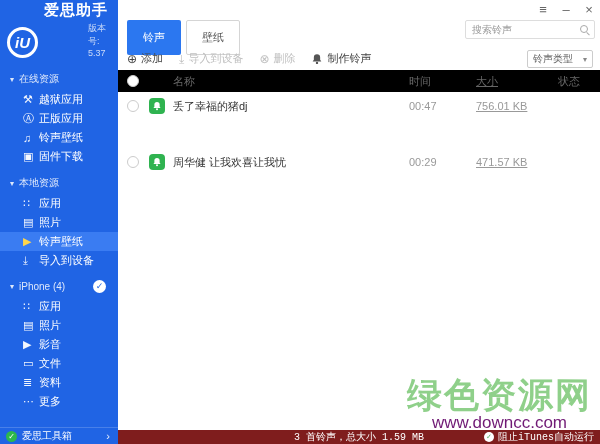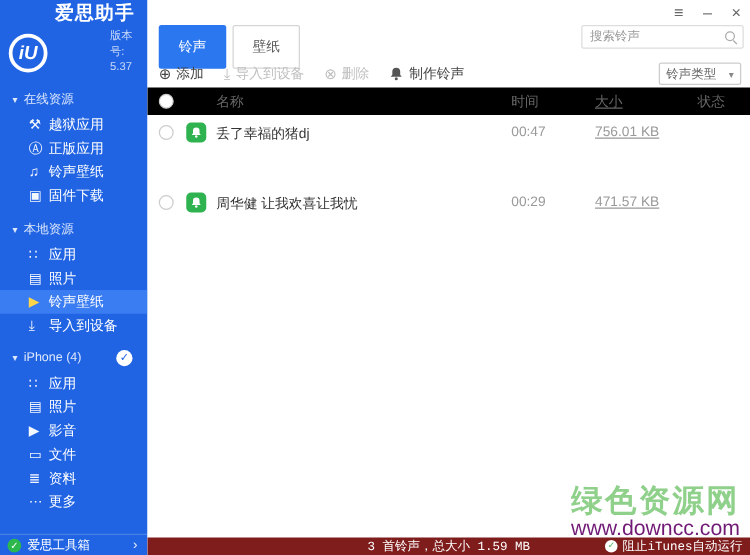--- a/index.html
+++ b/index.html
@@ -86,21 +86,21 @@
   .c-icon svg { width:10px; height:10px; }
   .c-name { margin-left:8px; flex:1; white-space:nowrap; overflow:hidden; }
   .thead .c-name { margin-left:34px; color:#666; }
   .c-time { width:67px; flex:0 0 auto; color:#999; }
   .c-size { width:62px; flex:0 0 auto; color:#999;text-decoration:underline; }
   .c-status { width:62px; flex:0 0 auto; color:#999;text-align:center; }
   .thead .c-time,.thead .c-size,.thead .c-status { color:#666; }
 
   .watermark { position:absolute; right:8px; bottom:12px; text-align:center;
     pointer-events:none; line-height:1.05; }
-  .wm-title { font-size:25px; font-weight:bold; color:#8fd08a; letter-spacing:2px; }
+  .wm-title { font-size:35px; font-weight:bold; color:#8fd08a; letter-spacing:2px; }
   .wm-url { font-size:17px; color:#701a75; }
 
   .statusbar { position:absolute; left:0; right:0; bottom:0; height:14px;
     background:#7f1d1d; color:#fff; font-size:10px; display:flex; align-items:center;font-family:Liberation Mono, monospace; }
   .sb-summary { position:absolute; left:0; right:0; text-align:center; }
   .sb-right { position:absolute; right:6px; display:flex; align-items:center; gap:4px;
     cursor:pointer; }
   .sb-chk { width:10px; height:10px; background:#fff; color:#53af63; border-radius:50%;
     font-size:8px; line-height:10px; text-align:center; font-weight:bold; }
 </style>

